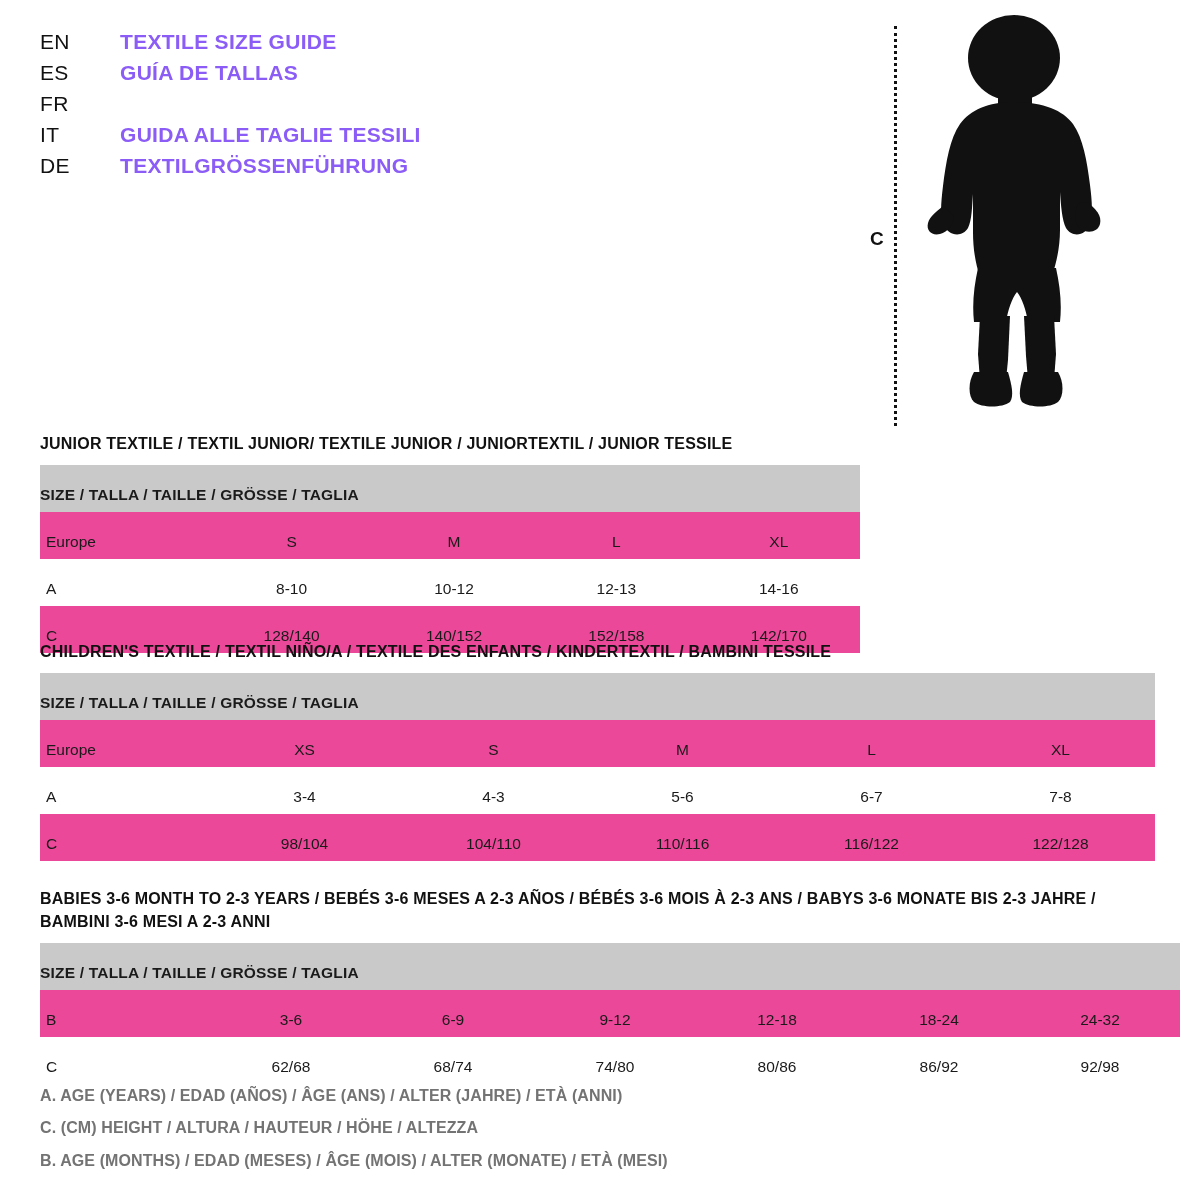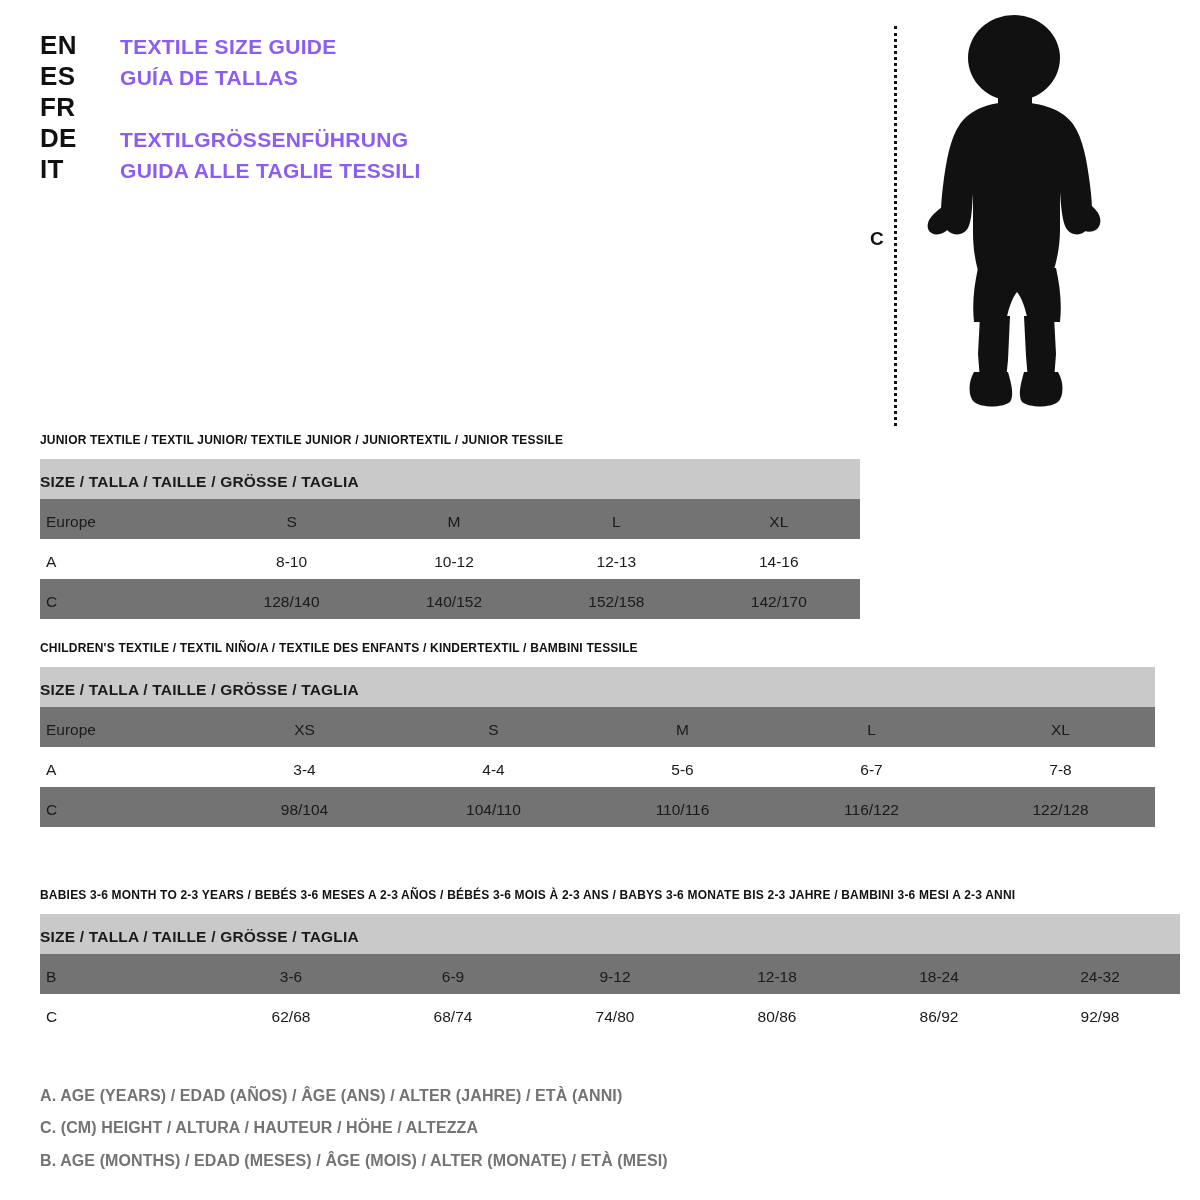--- a/index.html
+++ b/index.html
@@ -23,22 +23,22 @@
     top: 30px;
     width: 600px;
   }
   .title-row {
     display: flex;
     align-items: baseline;
     height: 31px;
   }
   .title-lang {
     width: 80px;
-    font-size: 26px;
-    font-weight: 700;
+    font-size: 21px;
+    font-weight: 400;
     letter-spacing: 0.3px;
     color: #111;
   }
   .title-text {
     font-size: 21px;
     font-weight: 700;
     letter-spacing: 0.3px;
     color: #8b5cf6;
     text-transform: uppercase;
   }
@@ -73,45 +73,45 @@
     border-left: 3px dotted #111;
   }
 
   
   .section {
     position: absolute;
     left: 40px;
     width: 1120px;
   }
   .section-title {
-    font-size: 12px;
+    font-size: 16px;
     font-weight: 700;
     letter-spacing: 0.2px;
     color: #111;
     text-transform: uppercase;
     margin-bottom: 10px;
     line-height: 1.45;
   }
   table.size-table {
     border-collapse: collapse;
     font-size: 15.5px;
     color: #1a1a1a;
   }
   table.size-table td {
-    padding: 11px 0 5px 0;
+    padding: 18px 0 5px 0;
     height: 24px;
     vertical-align: middle;
   }
   .band-head td {
     background: #c9c9c9;
     font-weight: 700;
     letter-spacing: 0.2px;
     padding-left: 6px;
   }
-  .row-light td { background: #737373; }
+  .row-light td { background: #ec4899; }
   .row-white td { background: #ffffff; }
   .row-label {
     padding-left: 6px !important;
     text-align: left;
     font-weight: 400;
   }
   .cell-center { text-align: center; }
 
   
   .footnotes {
@@ -138,26 +138,26 @@
     <span class="title-text">TEXTILE SIZE GUIDE</span>
   </div>
   <div class="title-row">
     <span class="title-lang">ES</span>
     <span class="title-text">GUÍA DE TALLAS</span>
   </div>
   <div class="title-row">
     <span class="title-lang">FR</span>
   </div>
   <div class="title-row">
+    <span class="title-lang">IT</span>
+    <span class="title-text">GUIDA ALLE TAGLIE TESSILI</span>
+  </div>
+  <div class="title-row">
     <span class="title-lang">DE</span>
     <span class="title-text">TEXTILGRÖSSENFÜHRUNG</span>
-  </div>
-  <div class="title-row">
-    <span class="title-lang">IT</span>
-    <span class="title-text">GUIDA ALLE TAGLIE TESSILI</span>
   </div>
 </div>
 
 <div class="figure-wrap">
   <div class="dash-line"></div>
   <span class="c-label">C</span>
   <svg class="figure-svg" width="210" height="410" viewBox="0 0 210 410">
     <g fill="#111111">
 
       <ellipse cx="104" cy="48" rx="46" ry="43"></ellipse>
@@ -266,21 +266,21 @@
         <td class="row-label">Europe</td>
         <td class="cell-center">XS</td>
         <td class="cell-center">S</td>
         <td class="cell-center">M</td>
         <td class="cell-center">L</td>
         <td class="cell-center">XL</td>
       </tr>
       <tr class="row-white">
         <td class="row-label">A</td>
         <td class="cell-center">3-4</td>
-        <td class="cell-center">4-4</td>
+        <td class="cell-center">4-3</td>
         <td class="cell-center">5-6</td>
         <td class="cell-center">6-7</td>
         <td class="cell-center">7-8</td>
       </tr>
       <tr class="row-light">
         <td class="row-label">C</td>
         <td class="cell-center">98/104</td>
         <td class="cell-center">104/110</td>
         <td class="cell-center">110/116</td>
         <td class="cell-center">116/122</td>

